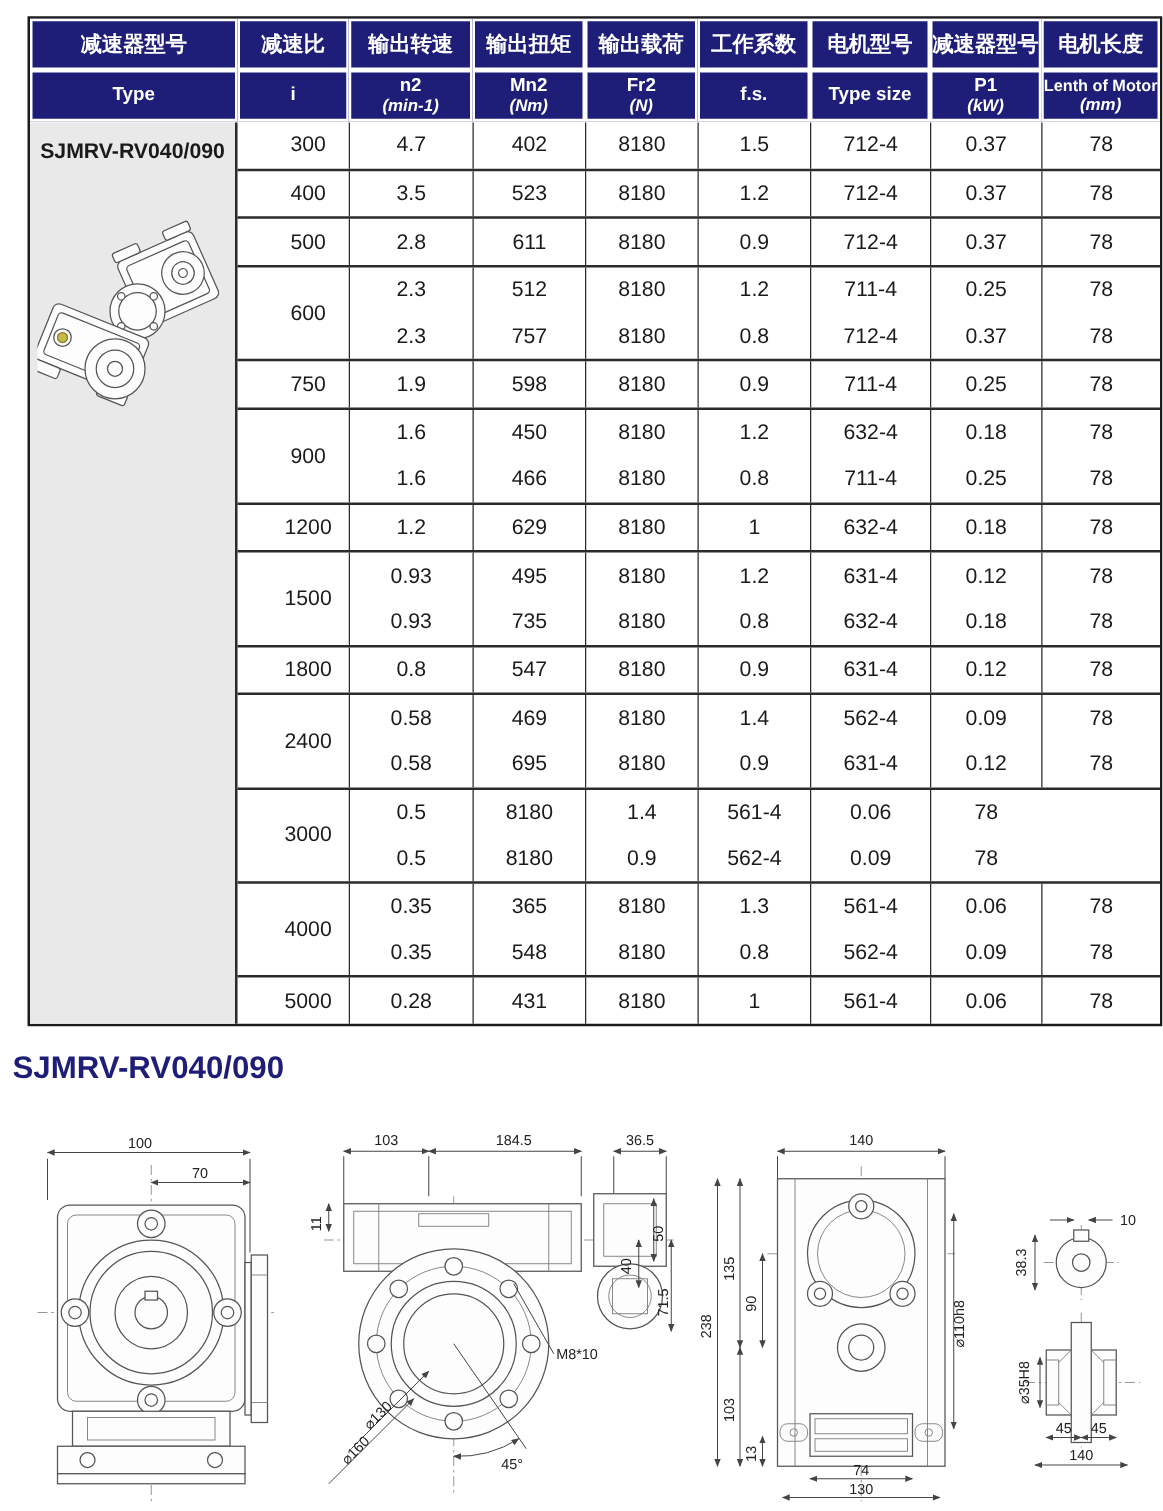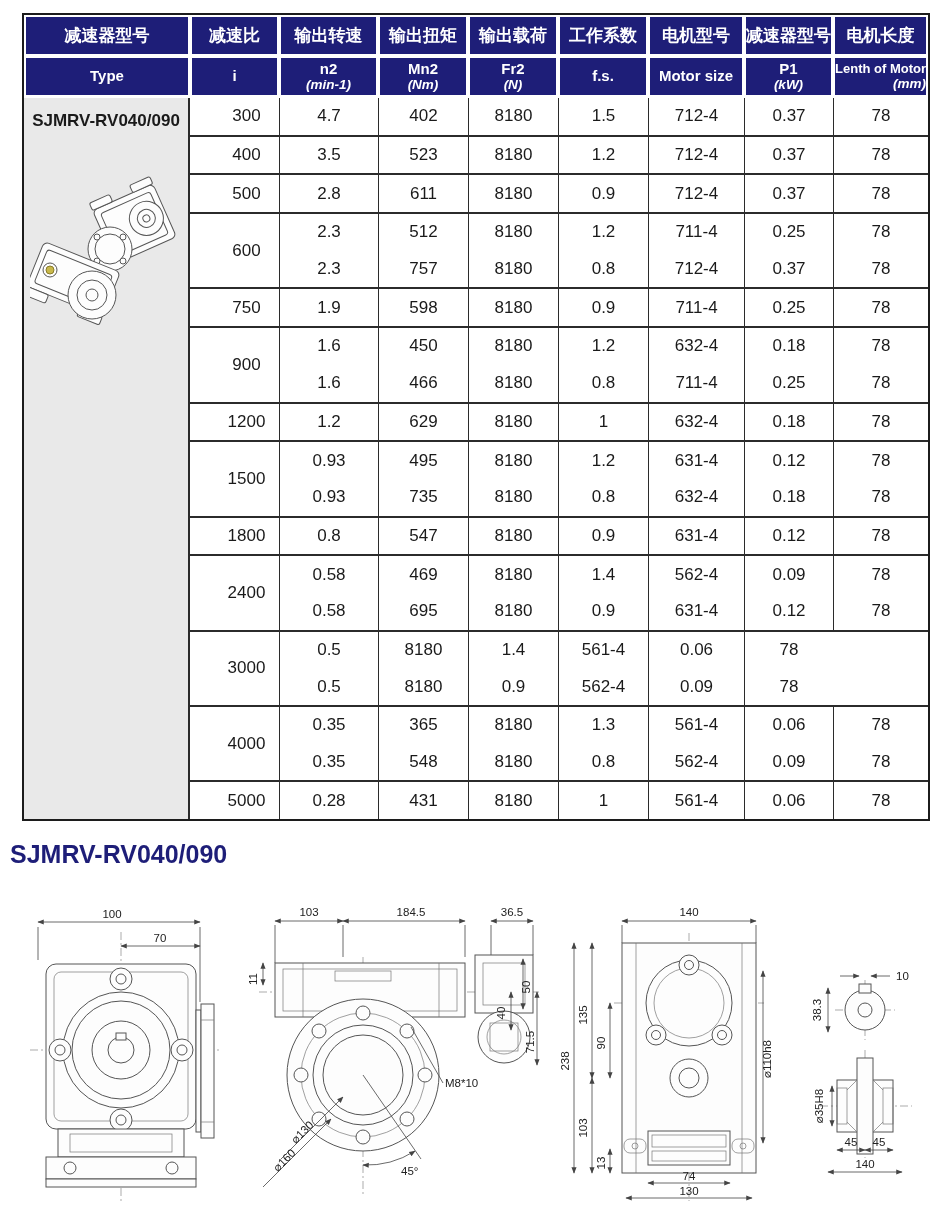--- a/index.html
+++ b/index.html
@@ -6,21 +6,21 @@
   html,body { width:930px; height:1209px; background:#ffffff;
     font-family:"Liberation Sans","DejaVu Sans",sans-serif; color:#1a1a1a; position:relative; }
 
   
   .spec-table { position:absolute; left:10px; top:13px; width:908px; border:2px solid #1c1c1c; background:#fff;margin-left:12px; }
   .hdr-row { display:grid; grid-template-columns:166px 89px 99px 90px 90px 90px 96px 89px auto; }
   .hdr-cell { background:#1e1e78; color:#fff; font-weight:bold; text-align:center;
     border:2px solid #fff; display:flex; flex-direction:column; justify-content:center; align-items:center; line-height:1.12; }
   .hdr-row.zh .hdr-cell { height:41px; font-size:17px; }
   .hdr-row.en .hdr-cell { height:41px; font-size:15px; }
-  .hdr-row.en .hdr-cell.small { font-size:13px;align-items:flex-end; }
+  .hdr-row.en .hdr-cell.small { font-size:13px; }
   .hdr-row.en .hdr-cell .unit { font-size:13.5px;font-style:italic; }
 
   .tbody { display:flex; height:722px; border-top:1px solid #fff; }
   .type-cell { width:166px; background:#e9e9e9; border-right:2px solid #2b2b2b;
     display:flex; flex-direction:column; align-items:center; }
   .type-label { font-size:17px; font-weight:bold; margin-top:13px; letter-spacing:0px; }
   .groups { flex:1; display:flex; flex-direction:column; }
   .group { display:grid; grid-template-columns:89px 99px 90px 90px 90px 96px 89px auto; flex:1; border-top:2px solid #2b2b2b; }
   .group:first-child { border-top:none; }
   .group.double { flex:2; }
@@ -71,21 +71,21 @@
         <span class="unit">(Nm)</span>
       </div>
       <div class="hdr-cell">
         <span>Fr2</span>
         <span class="unit">(N)</span>
       </div>
       <div class="hdr-cell">
         <span>f.s.</span>
       </div>
       <div class="hdr-cell">
-        <span>Motor size</span>
+        <span>Type size</span>
       </div>
       <div class="hdr-cell">
         <span>P1</span>
         <span class="unit">(kW)</span>
       </div>
       <div class="hdr-cell small">
         <span>Lenth of Motor</span>
         <span class="unit">(mm)</span>
       </div>
     </div>

